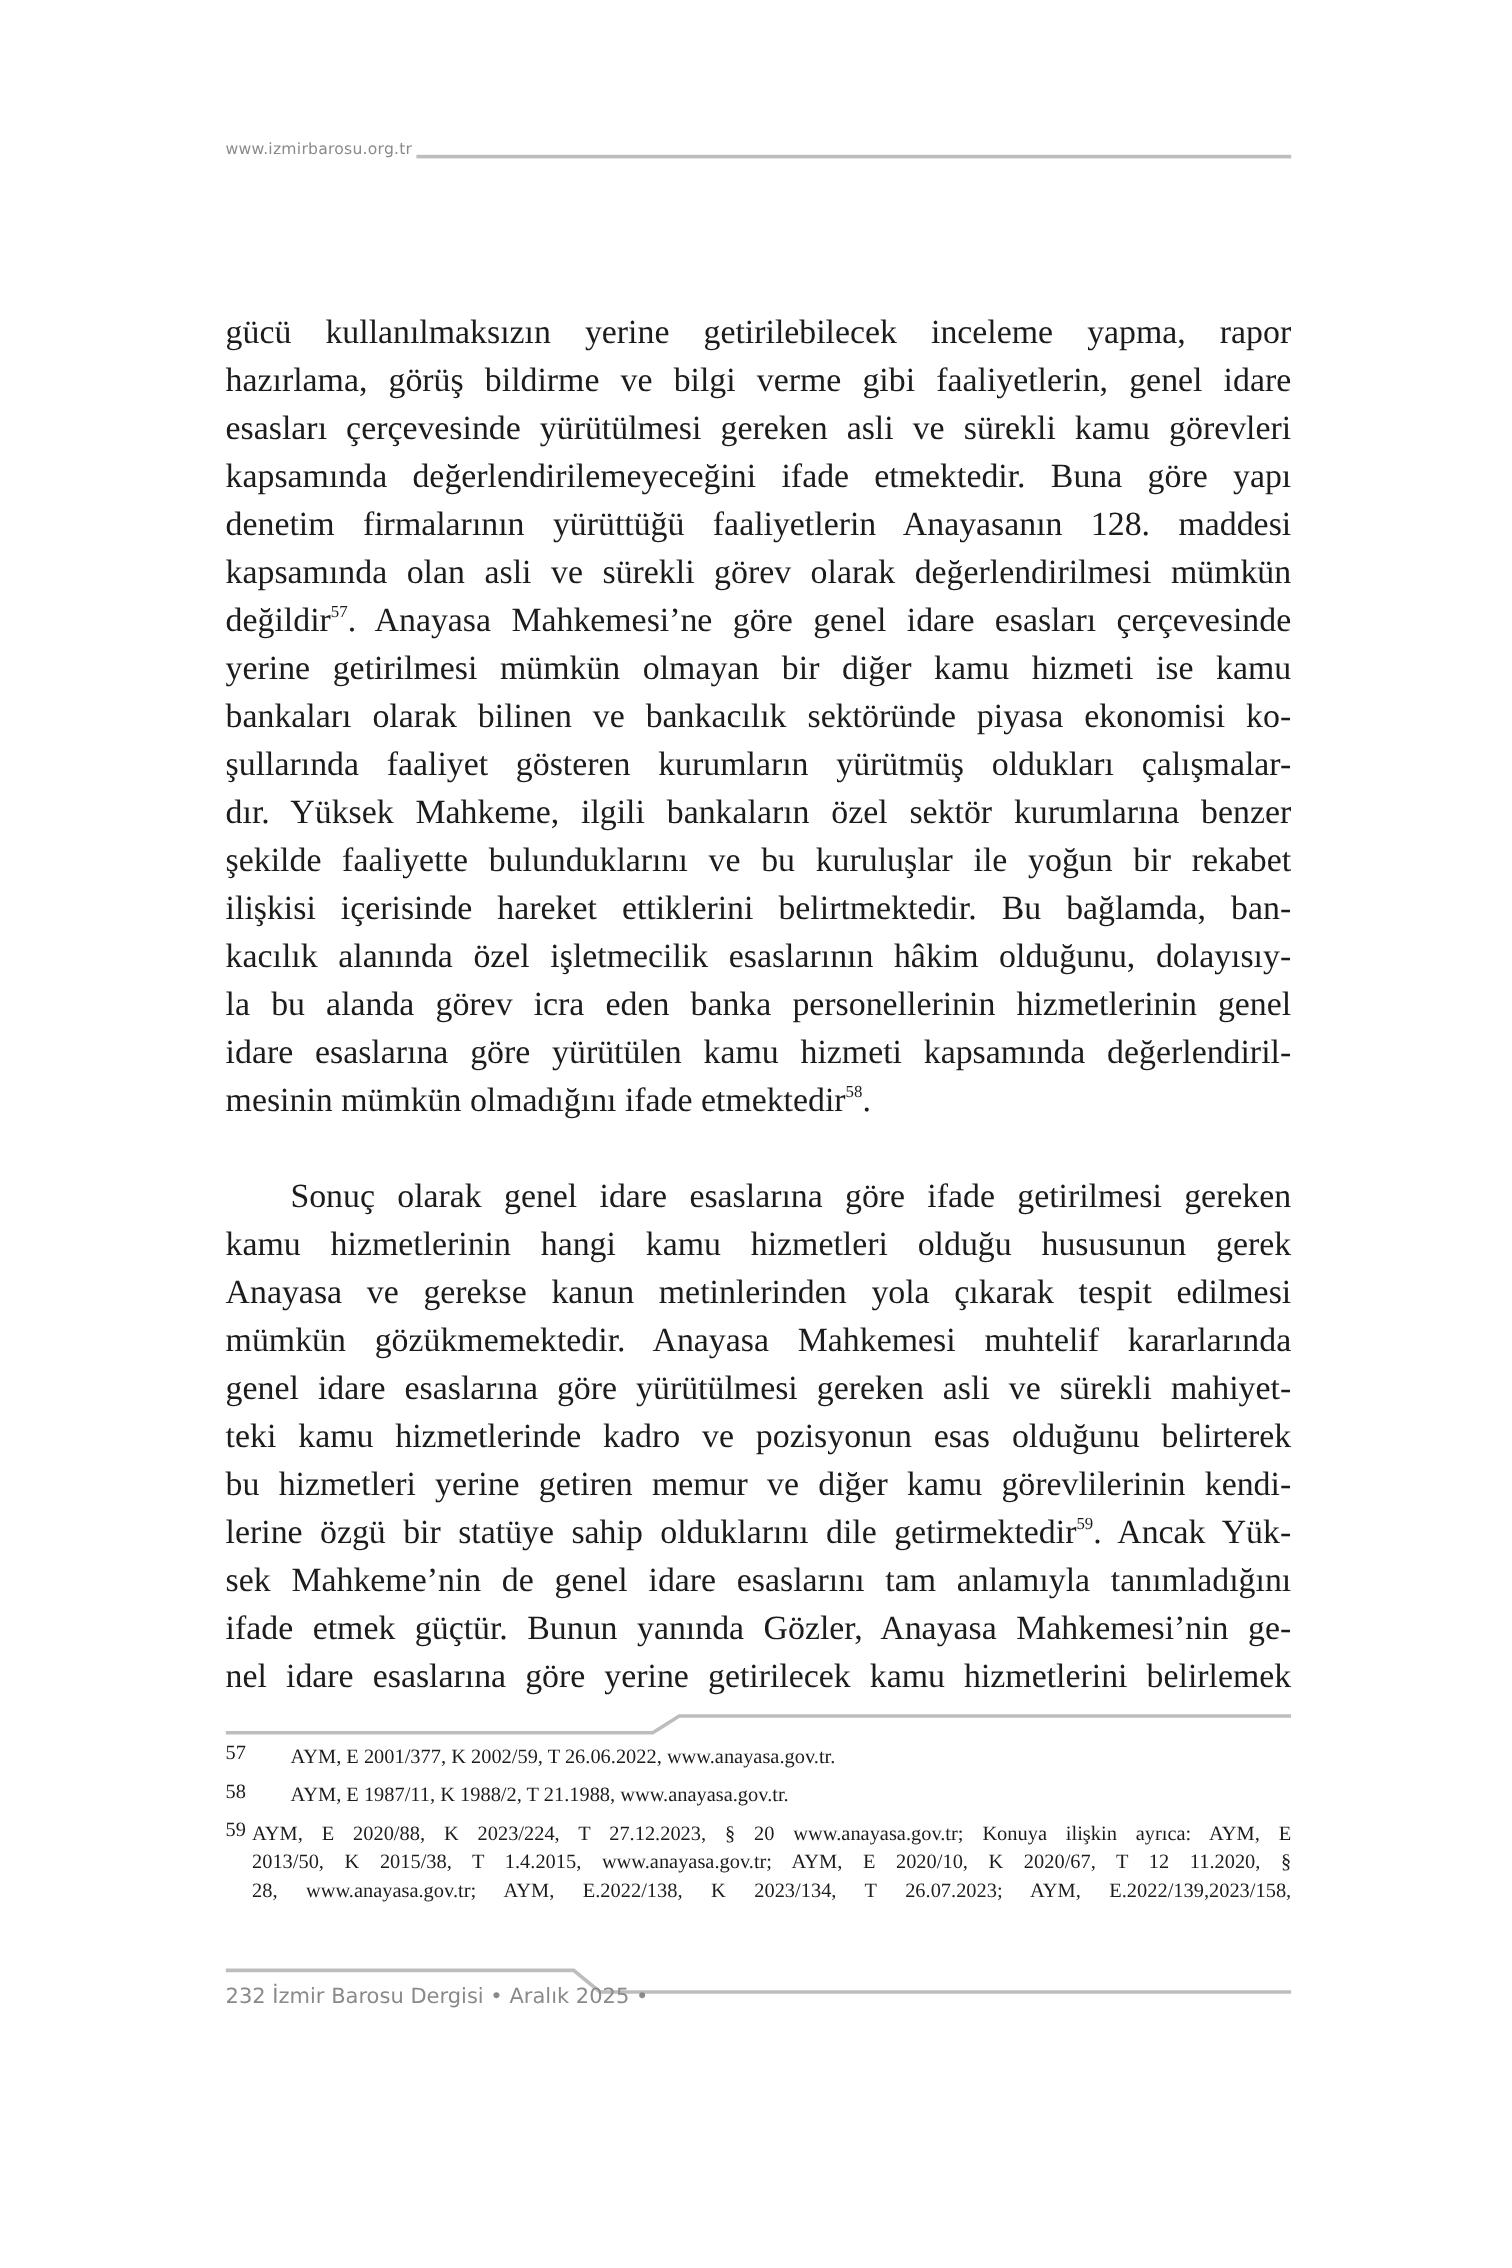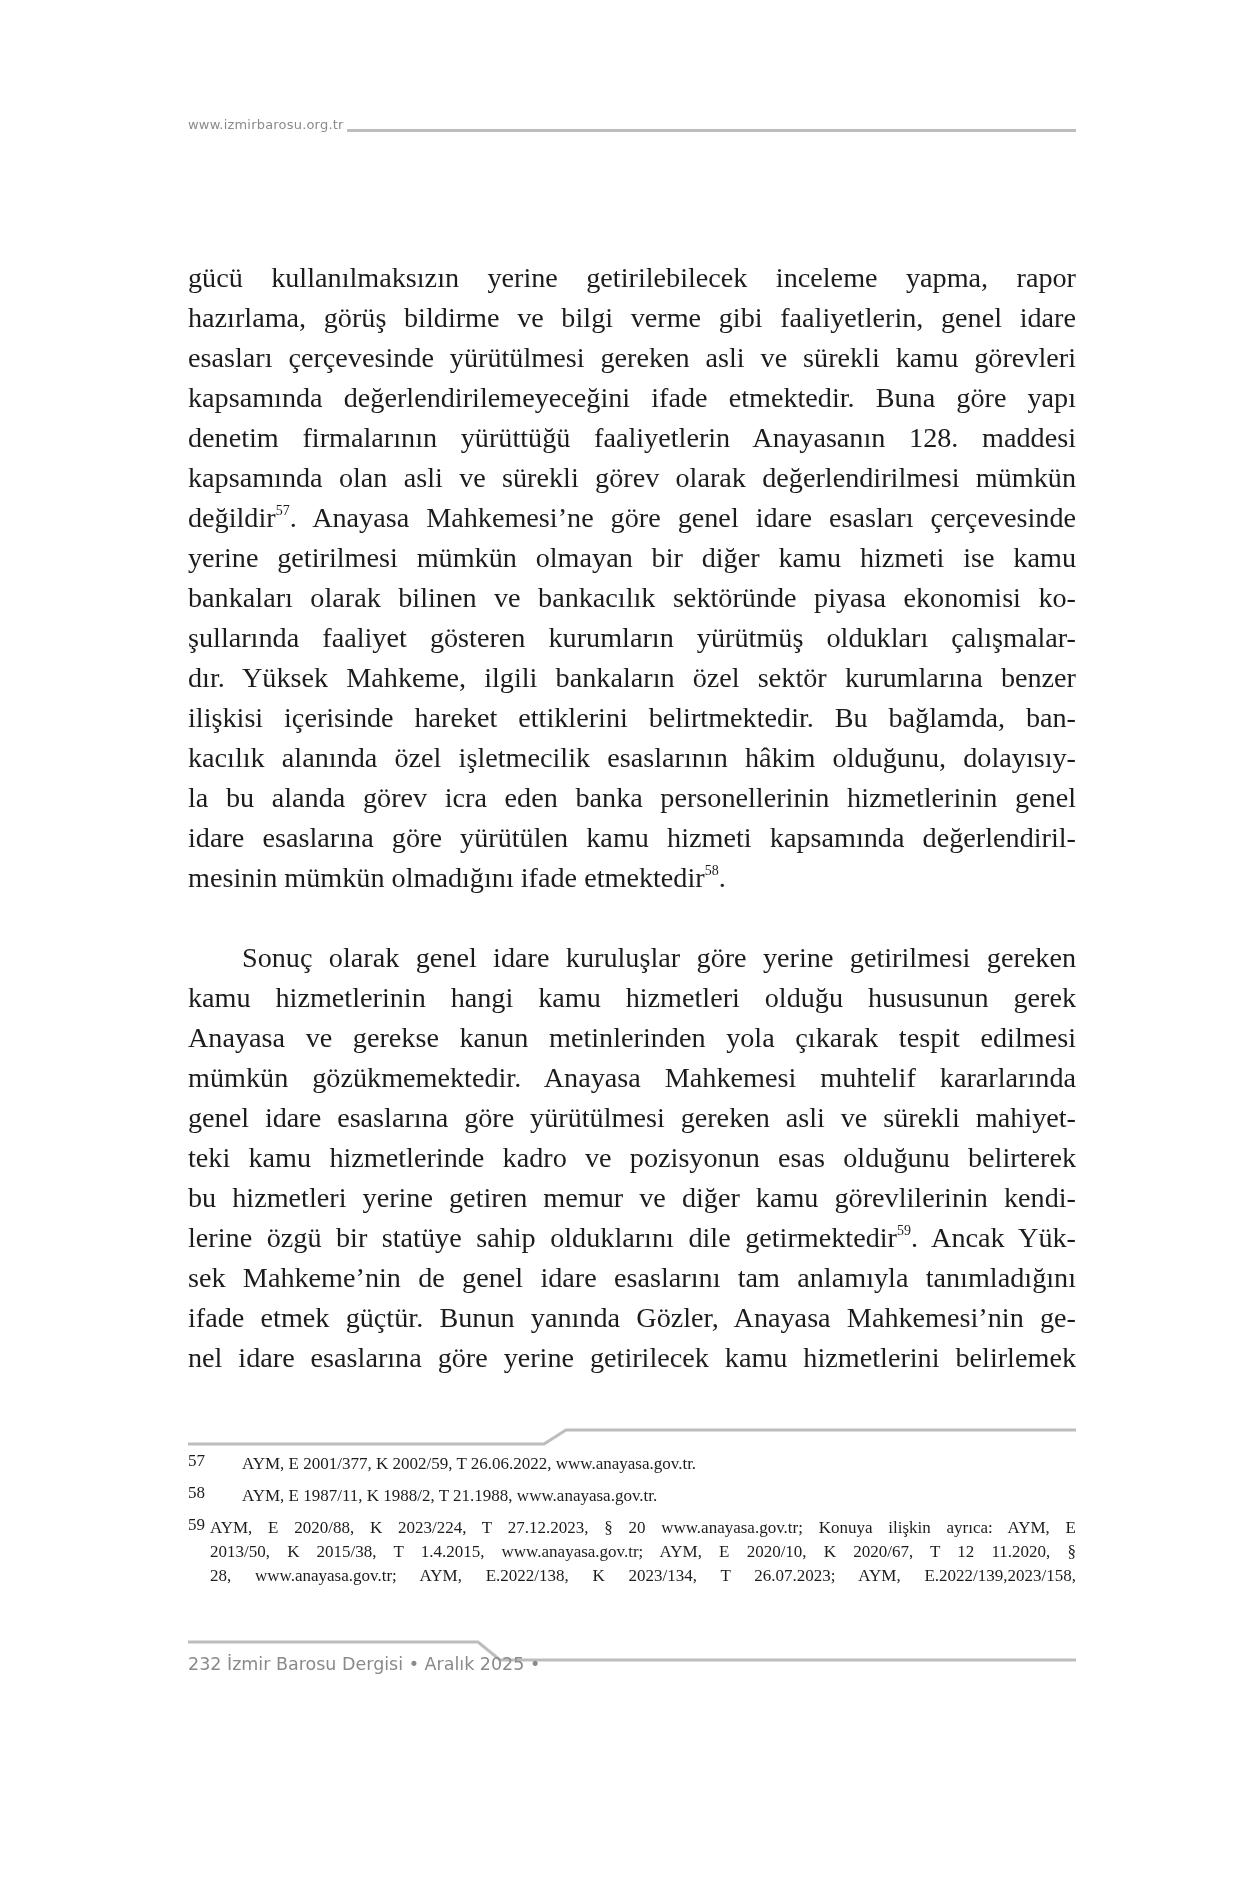--- a/index.html
+++ b/index.html
@@ -42,29 +42,30 @@
     <span class="ln">hazırlama, görüş bildirme ve bilgi verme gibi faaliyetlerin, genel idare</span>
     <span class="ln">esasları çerçevesinde yürütülmesi gereken asli ve sürekli kamu görevleri</span>
     <span class="ln">kapsamında değerlendirilemeyeceğini ifade etmektedir. Buna göre yapı</span>
     <span class="ln">denetim firmalarının yürüttüğü faaliyetlerin Anayasanın 128. maddesi</span>
     <span class="ln">kapsamında olan asli ve sürekli görev olarak değerlendirilmesi mümkün</span>
     <span class="ln"><span>değildir</span><sup>57</sup><span>. Anayasa Mahkemesi’ne göre genel idare esasları çerçevesinde</span></span>
     <span class="ln">yerine getirilmesi mümkün olmayan bir diğer kamu hizmeti ise kamu</span>
     <span class="ln">bankaları olarak bilinen ve bankacılık sektöründe piyasa ekonomisi ko-</span>
     <span class="ln">şullarında faaliyet gösteren kurumların yürütmüş oldukları çalışmalar-</span>
     <span class="ln">dır. Yüksek Mahkeme, ilgili bankaların özel sektör kurumlarına benzer</span>
+    <span class="ln">şekilde faaliyette bulunduklarını ve bu kuruluşlar ile yoğun bir rekabet</span>
     <span class="ln">ilişkisi içerisinde hareket ettiklerini belirtmektedir. Bu bağlamda, ban-</span>
     <span class="ln">kacılık alanında özel işletmecilik esaslarının hâkim olduğunu, dolayısıy-</span>
     <span class="ln">la bu alanda görev icra eden banka personellerinin hizmetlerinin genel</span>
     <span class="ln">idare esaslarına göre yürütülen kamu hizmeti kapsamında değerlendiril-</span>
     <span class="ln last"><span>mesinin mümkün olmadığını ifade etmektedir</span><sup>58</sup><span>.</span></span>
   </div>
 
   <div class="para para2">
-    <span class="ln indent">Sonuç olarak genel idare kuruluşlar göre yerine getirilmesi gereken</span>
+    <span class="ln indent">Sonuç olarak genel idare esaslarına göre ifade getirilmesi gereken</span>
     <span class="ln">kamu hizmetlerinin hangi kamu hizmetleri olduğu hususunun gerek</span>
     <span class="ln">Anayasa ve gerekse kanun metinlerinden yola çıkarak tespit edilmesi</span>
     <span class="ln">mümkün gözükmemektedir. Anayasa Mahkemesi muhtelif kararlarında</span>
     <span class="ln">genel idare esaslarına göre yürütülmesi gereken asli ve sürekli mahiyet-</span>
     <span class="ln">teki kamu hizmetlerinde kadro ve pozisyonun esas olduğunu belirterek</span>
     <span class="ln">bu hizmetleri yerine getiren memur ve diğer kamu görevlilerinin kendi-</span>
     <span class="ln"><span>lerine özgü bir statüye sahip olduklarını dile getirmektedir</span><sup>59</sup><span>. Ancak Yük-</span></span>
     <span class="ln">sek Mahkeme’nin de genel idare esaslarını tam anlamıyla tanımladığını</span>
     <span class="ln">ifade etmek güçtür. Bunun yanında Gözler, Anayasa Mahkemesi’nin ge-</span>
     <span class="ln">nel idare esaslarına göre yerine getirilecek kamu hizmetlerini belirlemek</span>

